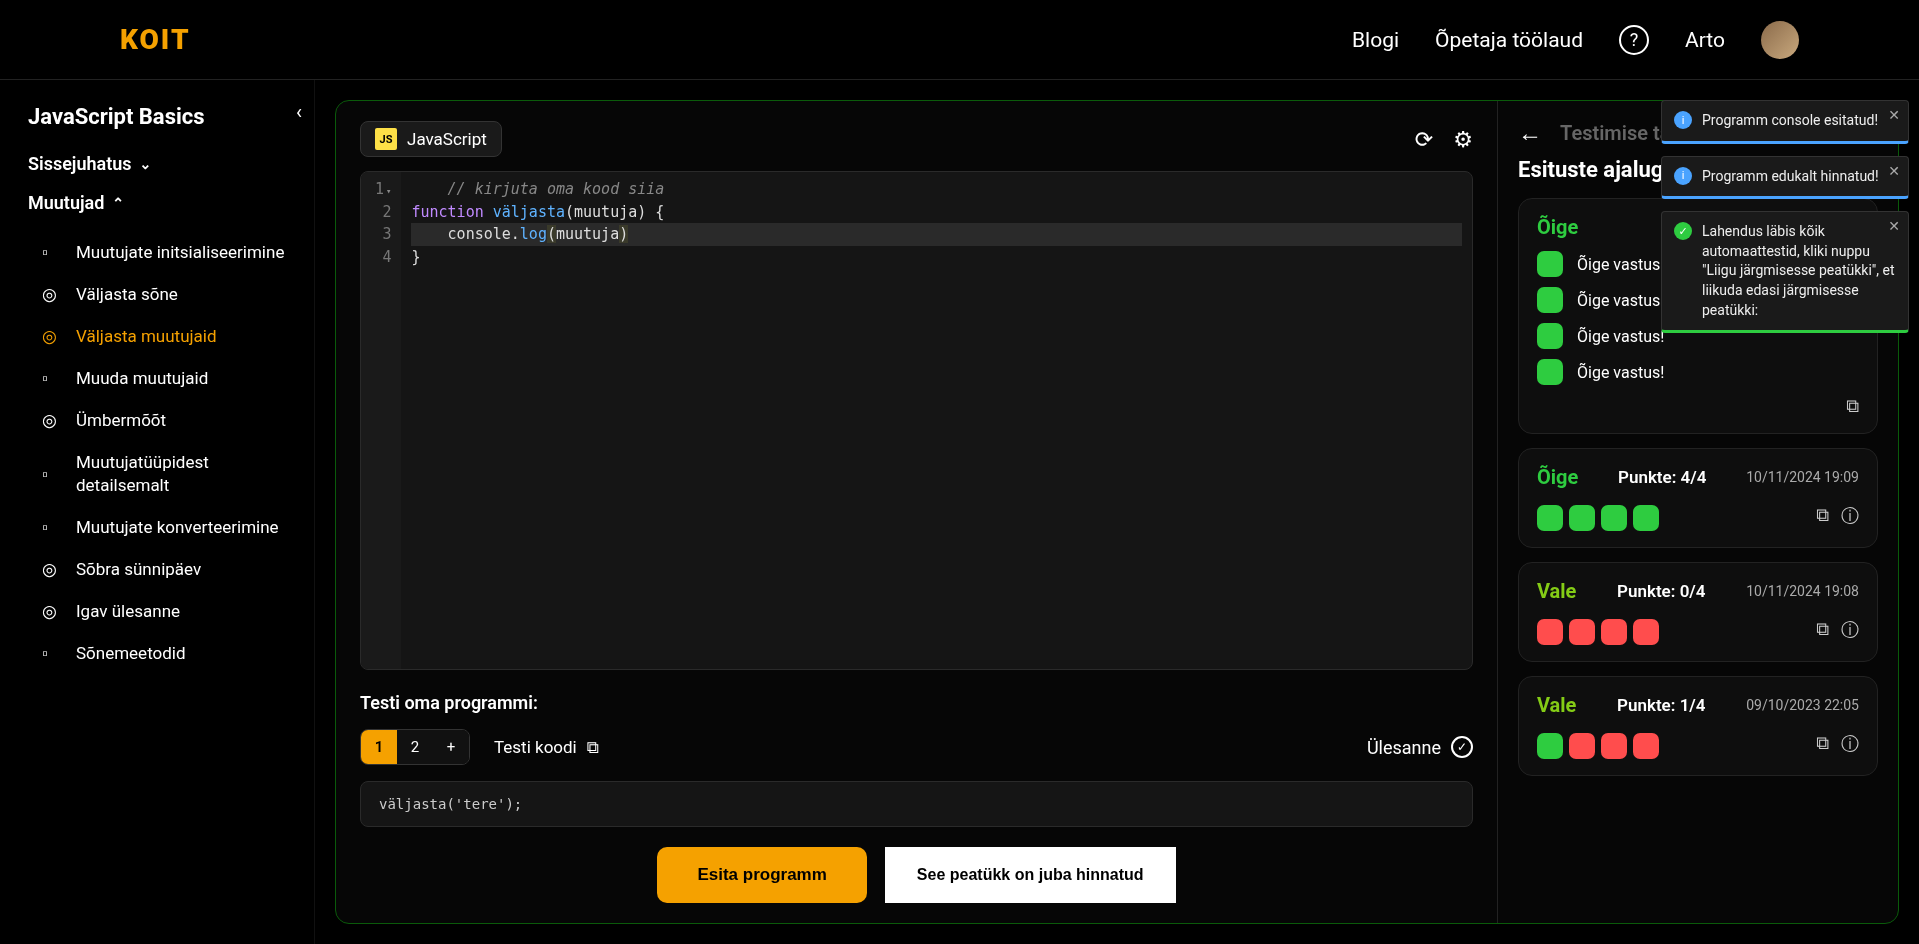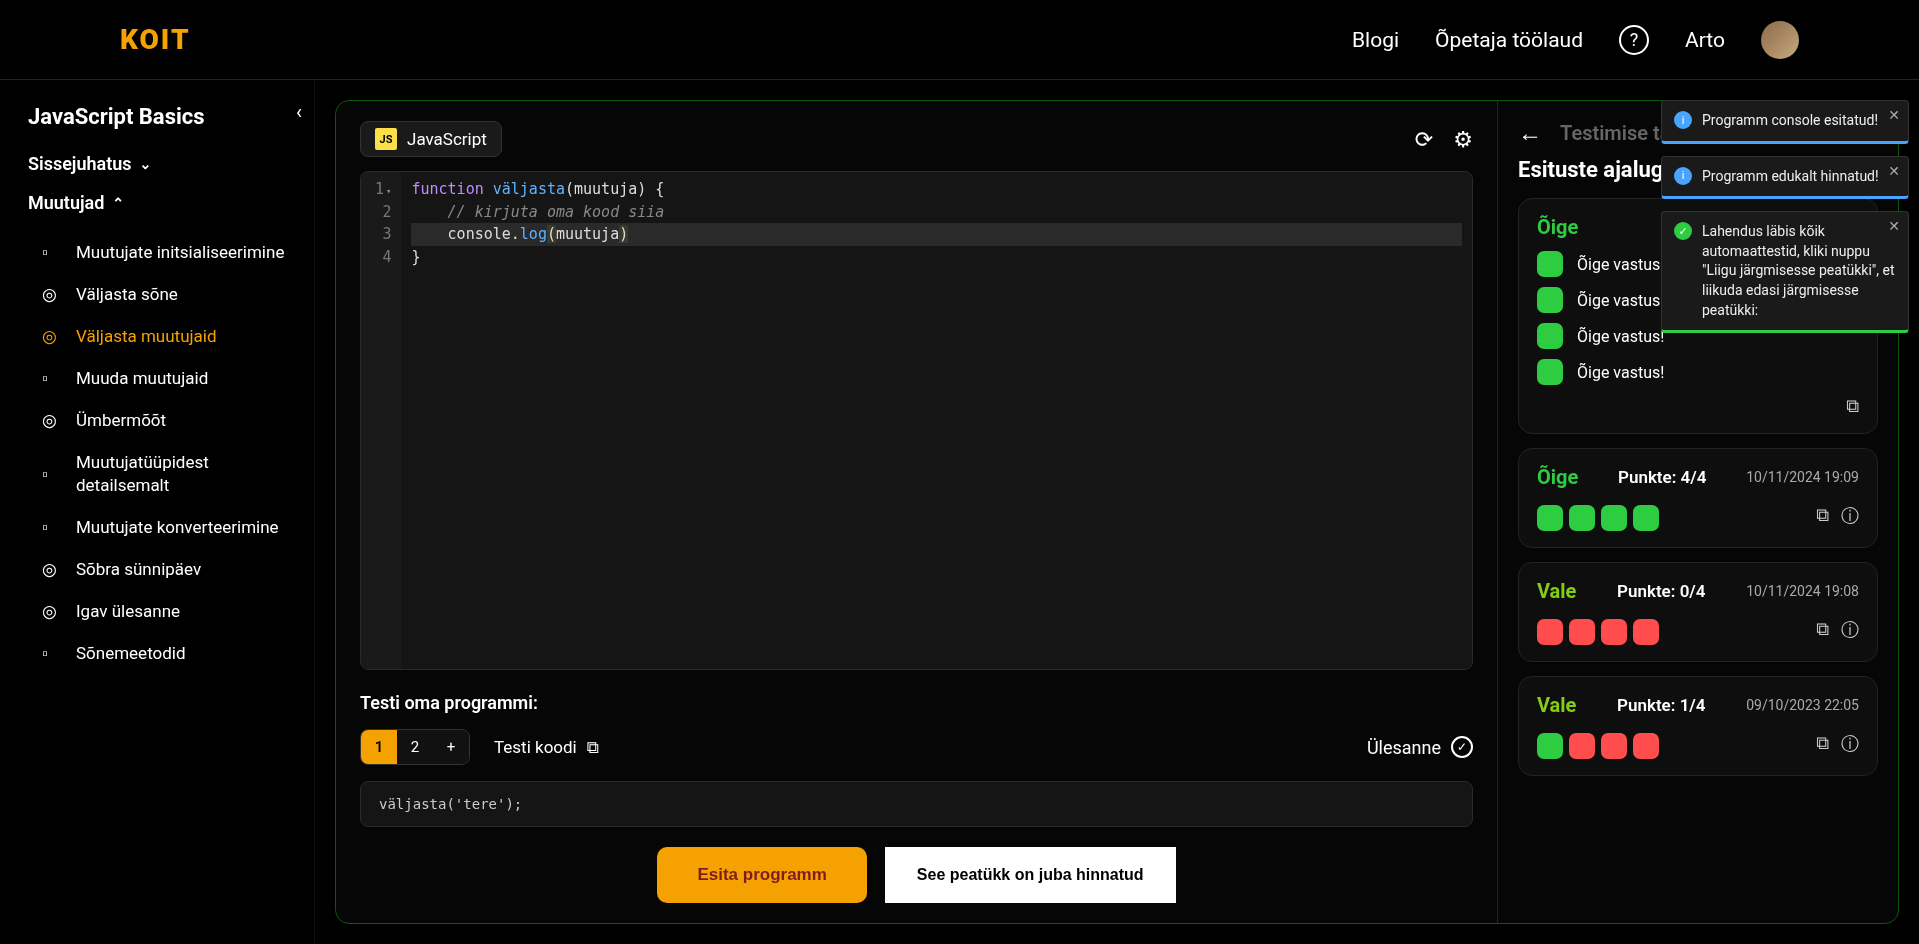--- a/index.html
+++ b/index.html
@@ -145,21 +145,21 @@
 }
 
 .test-input {
   background: #151515; border: 1px solid #2a2a2a; border-radius: 8px;
   padding: 14px 18px; font-family: Consolas, monospace; font-size: 14px;
   color: #ccc; margin-bottom: 20px;
 }
 
 .action-btns { display: flex; justify-content: center; gap: 18px; }
 .btn-primary {
-  background: #f5a100; color: #7f1d1d; border: none; border-radius: 10px;
+  background: #f5a100; color: #000000; border: none; border-radius: 10px;
   padding: 18px 40px; font-size: 17px; font-weight: 600; cursor: pointer;
 }
 .btn-secondary {
   background: #fff; color: #000; border: none; border-radius: 0;
   padding: 12px 32px; font-size: 16px; font-weight: 600; cursor: pointer;
   text-align: center; line-height: 1.3;
 }
 
 
 .feedback-panel {
@@ -306,22 +306,22 @@
         </div>
 
         <div class="editor">
           <div class="gutter">
             <span class="ln fold">1</span>
             <span class="ln">2</span>
             <span class="ln">3</span>
             <span class="ln">4</span>
           </div>
           <div class="code">
+            <div class="line"><span class="com">    // kirjuta oma kood siia</span></div>
             <div class="line"><span class="kw">function</span> <span class="fn">väljasta</span><span class="punc">(</span><span class="var">muutuja</span><span class="punc">)</span><span class="punc"> {</span></div>
-            <div class="line"><span class="com">    // kirjuta oma kood siia</span></div>
             <div class="line cur"><span class="var">    console.</span><span class="fn">log</span><span class="punc hl">(</span><span class="var">muutuja</span><span class="punc hl">)</span></div>
             <div class="line"><span class="punc">}</span></div>
           </div>
         </div>
 
         <div class="test-section">
           <div class="test-label">Testi oma programmi:</div>
           <div class="test-row">
             <div class="test-tabs">
               <div class="tab-group">

